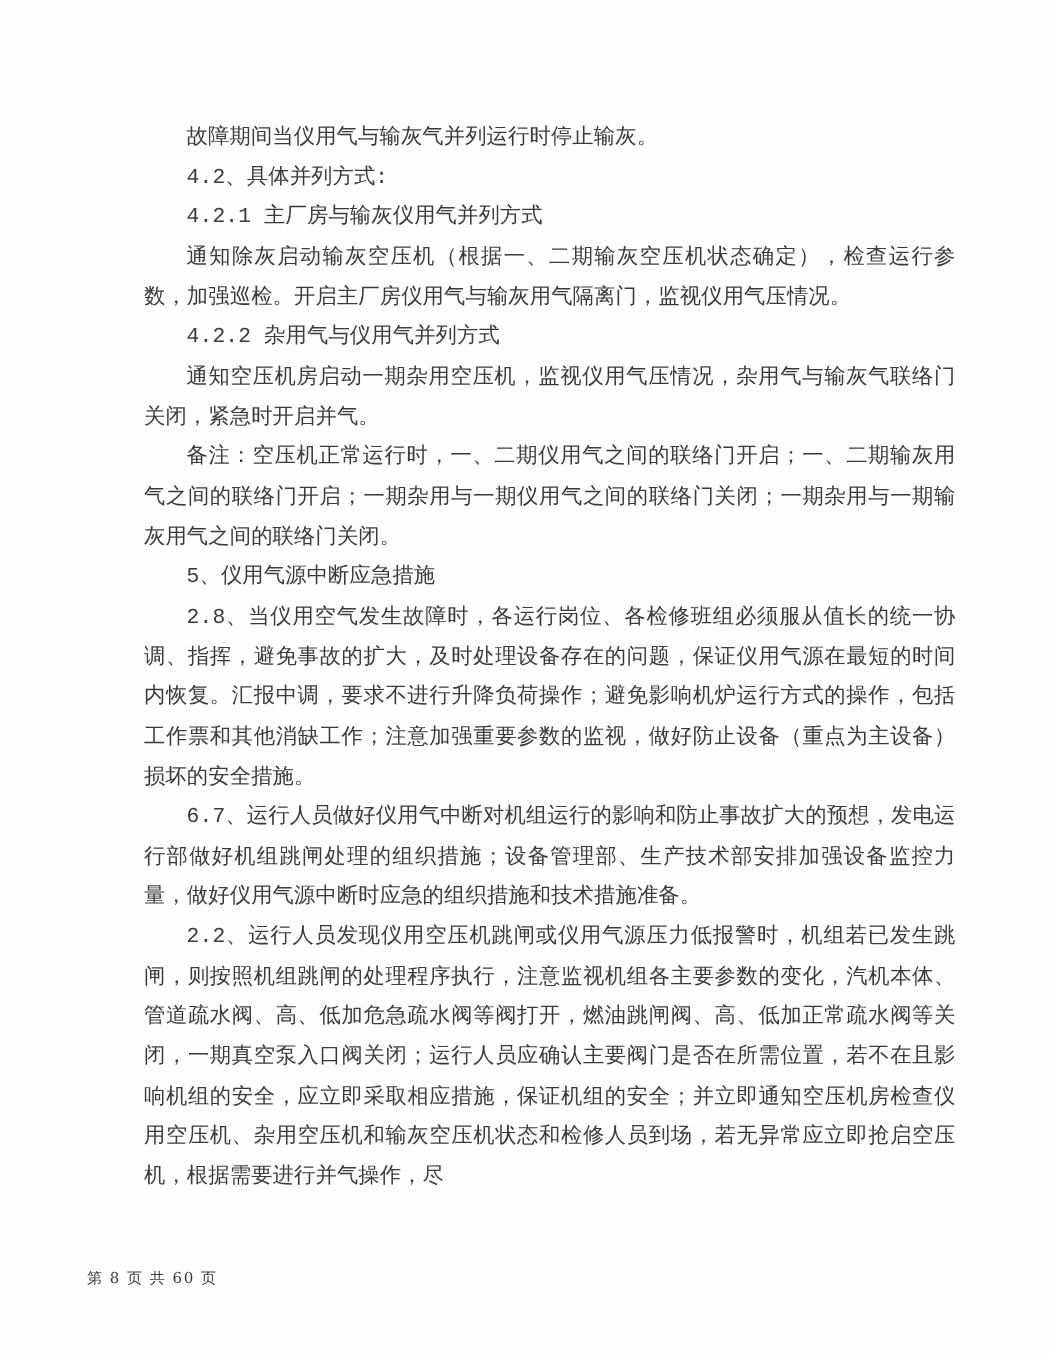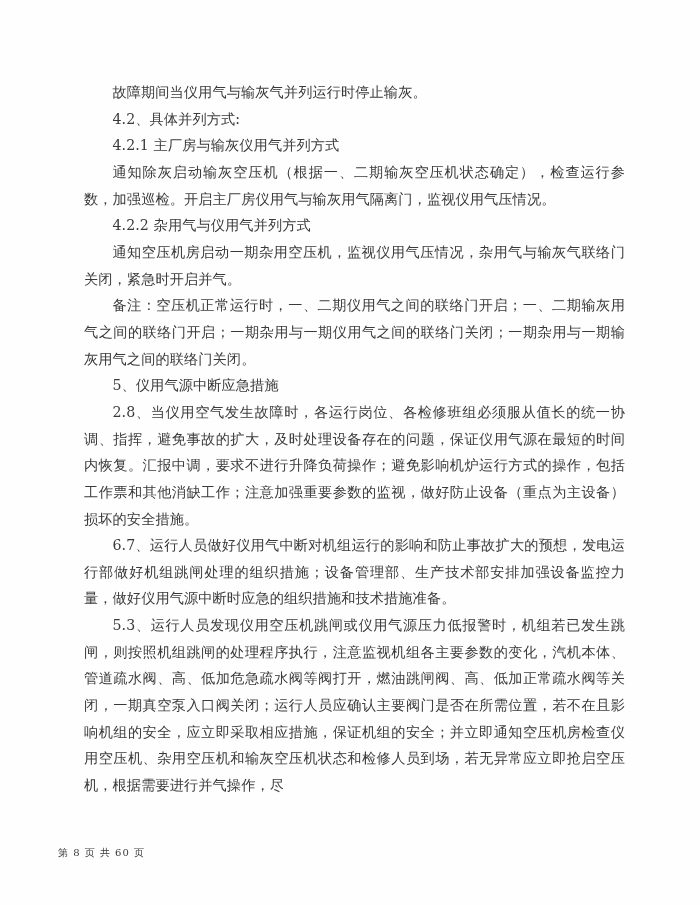--- a/index.html
+++ b/index.html
@@ -12,29 +12,30 @@
     background: #fefefe;
     font-family: "DejaVu Serif", "Liberation Serif", serif;
   }
   .page {
     position: absolute;
     inset: 0;
     background: #fefefe;
   }
   .doc-body {
     position: absolute;
-    left: 84px;
+    left: 96px;
     top: 79px;
     width: 541px;
     color: #3a3a3a;
     font-size: 14.2px;
     line-height: 26.65px;
     text-align: justify;
     text-justify: inter-ideograph;
     letter-spacing: 0.1px;
+    font-family: Liberation Mono, monospace;
   }
   .doc-body p {
     margin: 0;
     padding: 0;
     text-indent: 2em;
   }
   .page-footer {
     position: absolute;
     left: 58px;
     top: 845px;
@@ -53,18 +54,18 @@
     <p>故障期间当仪用气与输灰气并列运行时停止输灰。</p>
     <p>4.2、具体并列方式:</p>
     <p>4.2.1 主厂房与输灰仪用气并列方式</p>
     <p>通知除灰启动输灰空压机（根据一、二期输灰空压机状态确定），检查运行参数，加强巡检。开启主厂房仪用气与输灰用气隔离门，监视仪用气压情况。</p>
     <p>4.2.2 杂用气与仪用气并列方式</p>
     <p>通知空压机房启动一期杂用空压机，监视仪用气压情况，杂用气与输灰气联络门关闭，紧急时开启并气。</p>
     <p>备注：空压机正常运行时，一、二期仪用气之间的联络门开启；一、二期输灰用气之间的联络门开启；一期杂用与一期仪用气之间的联络门关闭；一期杂用与一期输灰用气之间的联络门关闭。</p>
     <p>5、仪用气源中断应急措施</p>
     <p>2.8、当仪用空气发生故障时，各运行岗位、各检修班组必须服从值长的统一协调、指挥，避免事故的扩大，及时处理设备存在的问题，保证仪用气源在最短的时间内恢复。汇报中调，要求不进行升降负荷操作；避免影响机炉运行方式的操作，包括工作票和其他消缺工作；注意加强重要参数的监视，做好防止设备（重点为主设备）损坏的安全措施。</p>
     <p>6.7、运行人员做好仪用气中断对机组运行的影响和防止事故扩大的预想，发电运行部做好机组跳闸处理的组织措施；设备管理部、生产技术部安排加强设备监控力量，做好仪用气源中断时应急的组织措施和技术措施准备。</p>
-    <p>5.3、运行人员发现仪用空压机跳闸或仪用气源压力低报警时，机组若已发生跳闸，则按照机组跳闸的处理程序执行，注意监视机组各主要参数的变化，汽机本体、管道疏水阀、高、低加危急疏水阀等阀打开，燃油跳闸阀、高、低加正常疏水阀等关闭，一期真空泵入口阀关闭；运行人员应确认主要阀门是否在所需位置，若不在且影响机组的安全，应立即采取相应措施，保证机组的安全；并立即通知空压机房检查仪用空压机、杂用空压机和输灰空压机状态和检修人员到场，若无异常应立即抢启空压机，根据需要进行并气操作，尽</p>
+    <p>2.2、运行人员发现仪用空压机跳闸或仪用气源压力低报警时，机组若已发生跳闸，则按照机组跳闸的处理程序执行，注意监视机组各主要参数的变化，汽机本体、管道疏水阀、高、低加危急疏水阀等阀打开，燃油跳闸阀、高、低加正常疏水阀等关闭，一期真空泵入口阀关闭；运行人员应确认主要阀门是否在所需位置，若不在且影响机组的安全，应立即采取相应措施，保证机组的安全；并立即通知空压机房检查仪用空压机、杂用空压机和输灰空压机状态和检修人员到场，若无异常应立即抢启空压机，根据需要进行并气操作，尽</p>
   </div>
 
   <div class="page-footer">第 8 页 共 60 页</div>
 
 </div>
 
 </body></html>

